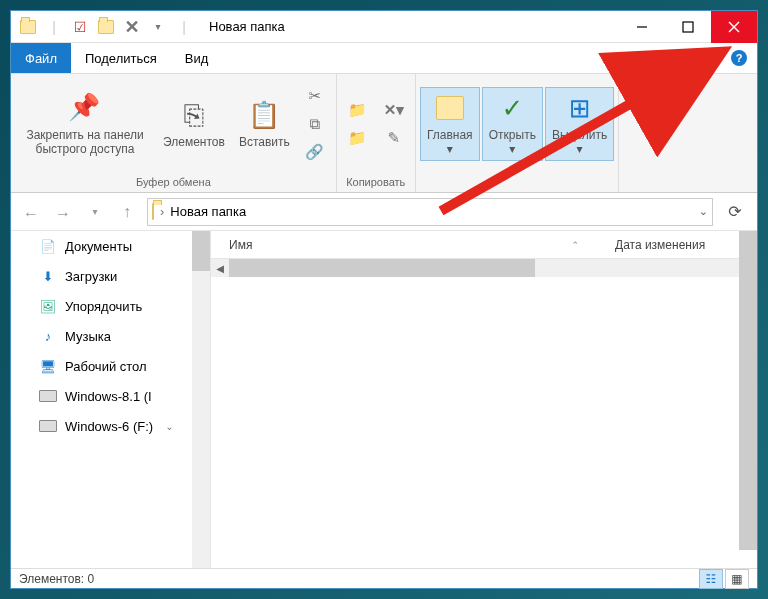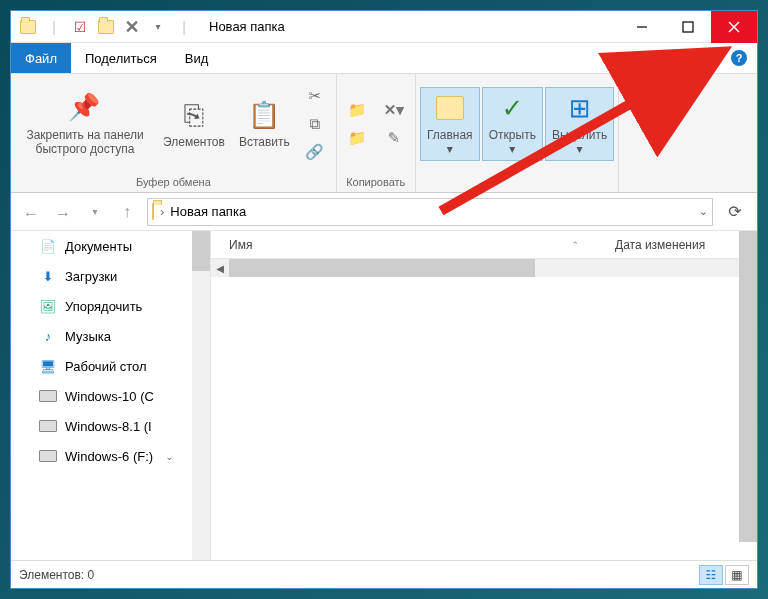--- a/index.html
+++ b/index.html
@@ -38,21 +38,21 @@
 .navitem { display: flex; align-items: center; gap: 8px; padding: 6px 12px 6px 28px; font-size: 13px; }
 .navitem .navico { width: 18px; height: 18px; display: flex; align-items: center; justify-content: center; }
 .main { flex: 1; display: flex; flex-direction: column; position: relative; }
 .colhdr { height: 28px; display: flex; align-items: center; border-bottom: 1px solid #e5e5e5; font-size: 12px; color: #444; }
 .colhdr .col { padding: 0 18px; display: flex; align-items: center; gap: 0; }
 .empty { flex: 1; display: flex; align-items: flex-start; justify-content: center; padding-top: 50px; font-size: 13px; color: #555; }
 .hscroll { height: 18px; background: #f0f0f0; display: flex; align-items: center; }
 .hscroll .track { flex: 1; height: 18px; background: #f0f0f0; position: relative; }
 .hscroll .thumb { position: absolute; left: 0; width: 60%; height: 18px; background: #ccc; }
 .hscroll .arr { width: 18px; height: 18px; background: #f0f0f0; color: #666; display: flex; align-items: center; justify-content: center; font-size: 10px; }
-.statusbar { height: 28px; border-top: 1px solid #ddd; display: flex; align-items: center; font-size: 12px; color: #444; padding: 0 8px; }
+.statusbar { height: 20px; border-top: 1px solid #ddd; display: flex; align-items: center; font-size: 12px; color: #444; padding: 0 8px; }
 .statusbar .spacer { flex: 1; }
 .viewbtn { width: 24px; height: 20px; border: 1px solid #ccc; margin-left: 2px; display: flex; align-items: center; justify-content: center; font-size: 12px; }
 .viewbtn.sel { background: #cde6f7; border-color: #92c0e0; color: #1979ca; }
 .folder-icon { width: 16px; height: 14px; background: #ffe9a8; border: 1px solid #e0c060; border-radius: 1px; position: relative; }
 .folder-icon::before { content: ""; position: absolute; top: -4px; left: 0; width: 7px; height: 4px; background: #ffe9a8; border: 1px solid #e0c060; border-bottom: none; border-radius: 1px 1px 0 0; }
 .folder-big { width: 28px; height: 24px; background: #ffe9a8; border: 1px solid #e0c060; border-radius: 2px; position: relative; }
 .arrow-overlay { position: absolute; pointer-events: none; z-index: 100; }
 .vscroll-fake { position: absolute; right: 0; top: 0; bottom: 0; width: 18px; background: #f0f0f0; }
 .vscroll-thumb { position: absolute; top: 0; width: 18px; height: 40px; background: #ccc; }
 .drive-ico { width: 18px; height: 12px; background: #ddd; border: 1px solid #888; border-radius: 1px; }
@@ -200,26 +200,20 @@
           <span>Музыка</span>
         </div>
       <div class="navitem">
           <span class="navico" style="color:#1979ca;">🖥</span>
           <span>Рабочий стол</span>
         </div>
       <div class="navitem">
           <span class="navico">
             <span class="drive-ico"></span>
           </span>
-          <span>Windows-10 (C</span>
-        </div>
-      <div class="navitem">
-          <span class="navico">
-            <span class="drive-ico"></span>
-          </span>
           <span>Windows-8.1 (I</span>
         </div>
       <div class="navitem">
           <span class="navico">
             <span class="drive-ico"></span>
           </span>
           <span>Windows-6 (F:)</span>
           <span style="margin-left:4px;color:#777;font-size:10px;">⌄</span>
         </div>
       <div class="vscroll-fake">

